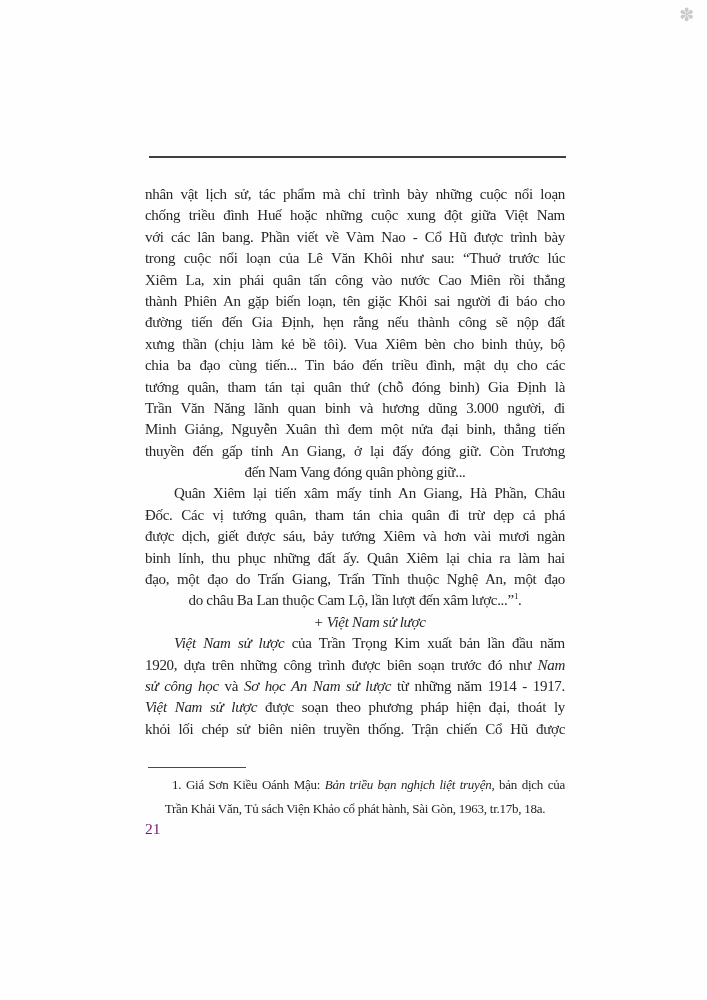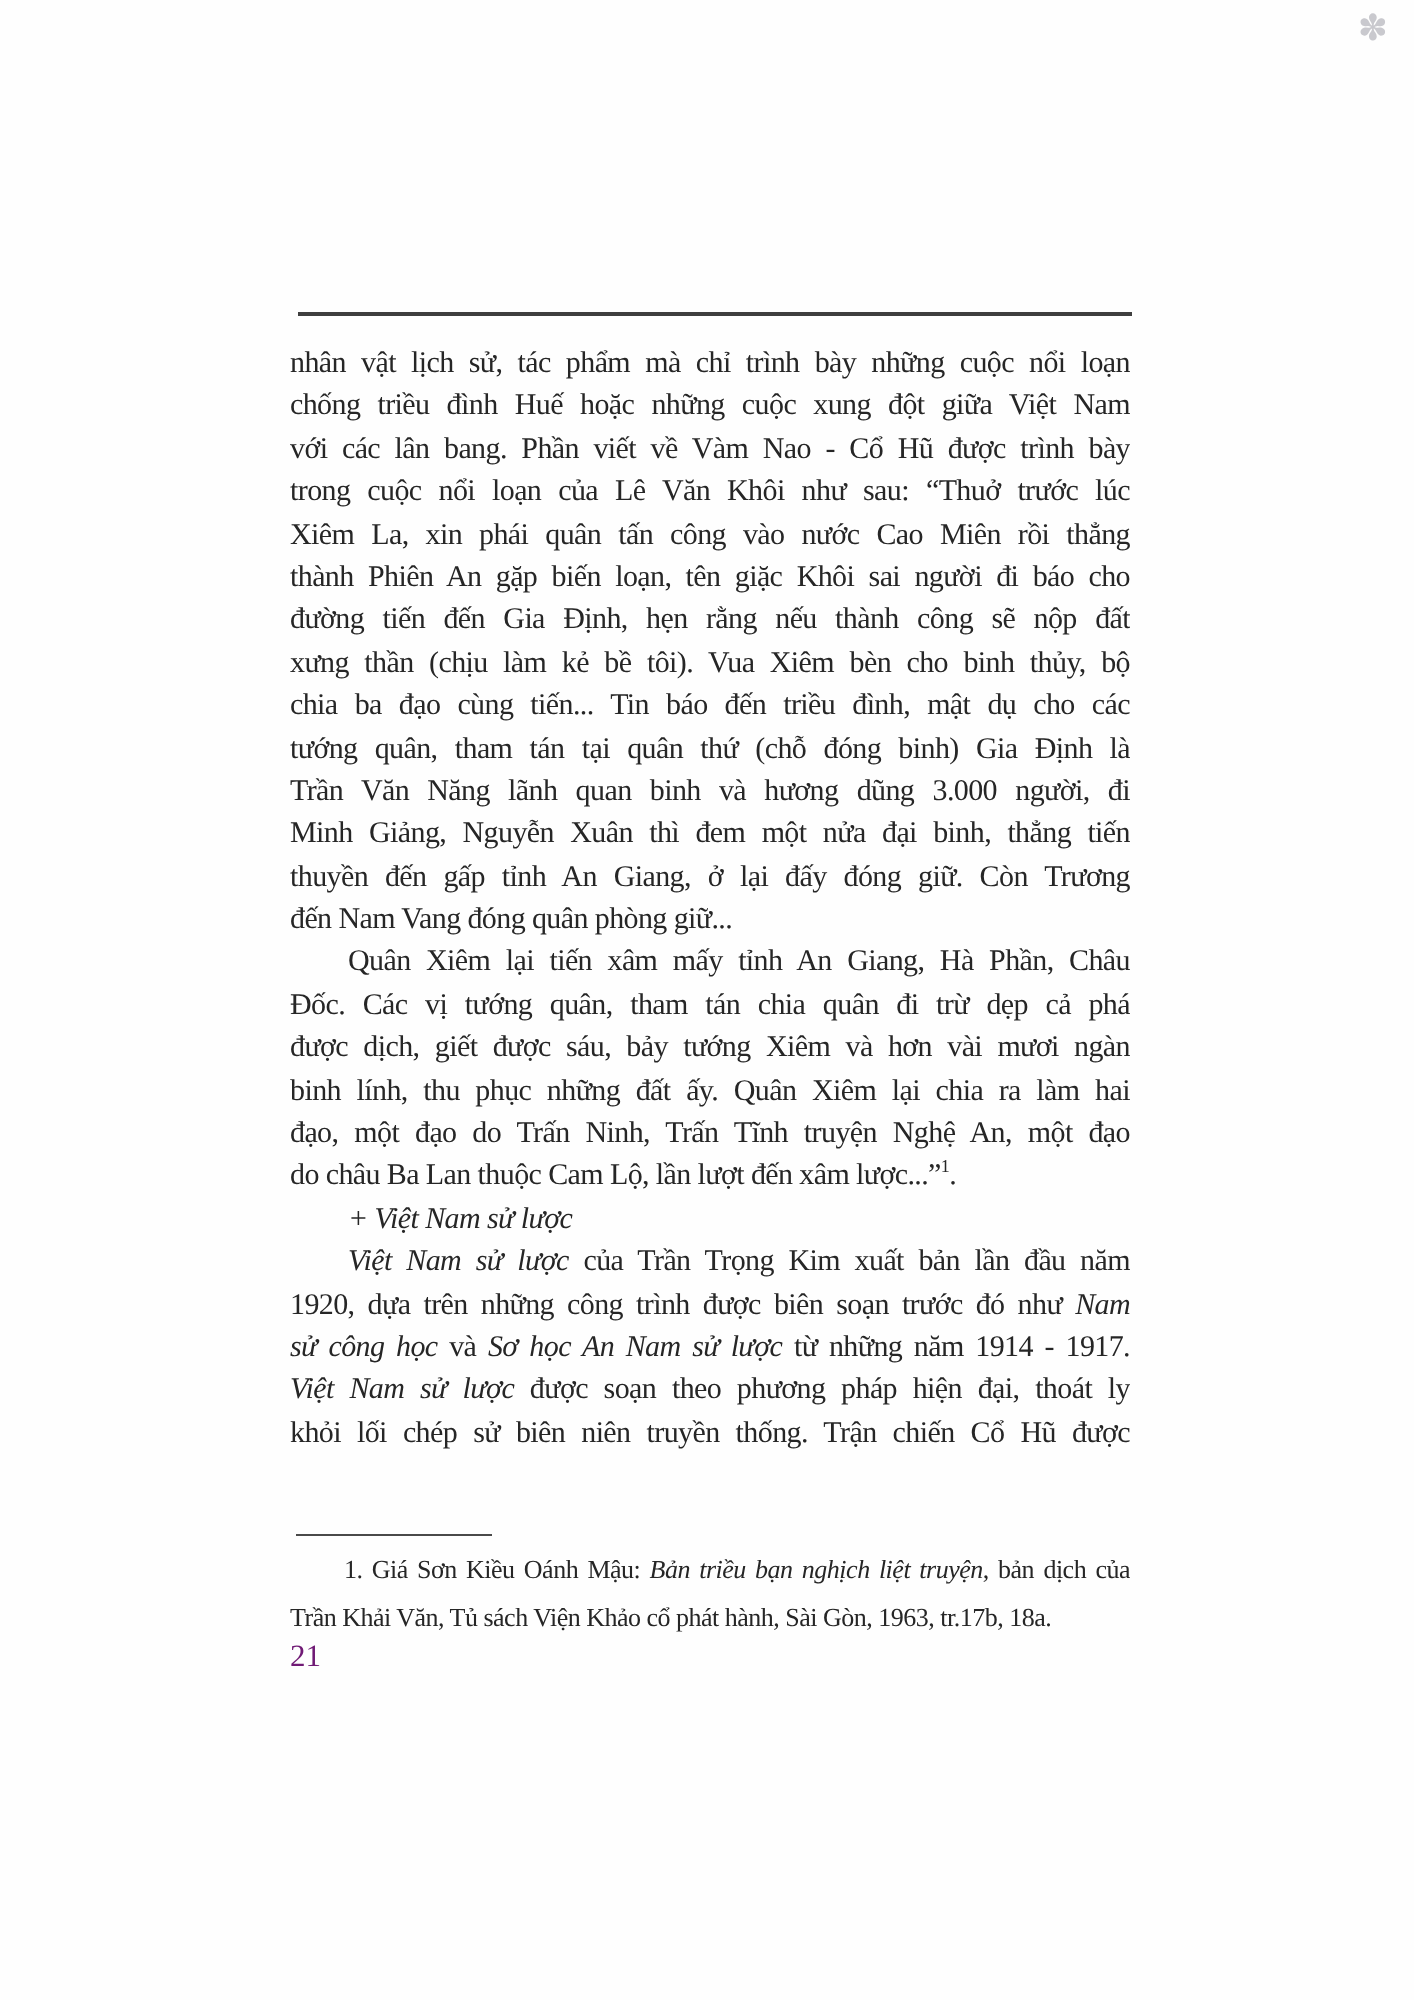--- a/index.html
+++ b/index.html
@@ -26,30 +26,30 @@
     color:#2e2e2e;
     white-space:nowrap;
   }
   .running-header .section-label{ font-style:italic; letter-spacing:0.1px; }
   .running-header .chapter-title{ letter-spacing:0.35px; }
   .header-rule{
     position:absolute; left:149px; right:141px; top:156px;
     height:1.6px; background:var(--rule,#3f3f3f);
   }
   .body-col{
-    position:absolute; left:145px; top:172px; width:420px;
+    position:absolute; left:145px; top:184px; width:420px;
     font-size:15px; line-height:21.4px;
     letter-spacing:-0.3px;
   }
   .tline{
     text-align:justify;
     text-align-last:justify;
     height:21.4px; overflow:hidden;
   }
-  .tline.nj{ text-align:left; text-align-last:auto; }
+  .tline.nj{ text-align:center; text-align-last:auto; }
   .tline.ind{ text-indent:29px; }
   sup{ font-size:9px; line-height:0; }
   .footnote-rule{
     position:absolute; left:148px; top:767px;
     width:98px; height:1.4px; background:#4a4a4a;
   }
   .footnote{
     position:absolute; left:145px; top:773px; width:420px;
     font-size:13px; line-height:23.5px;
     letter-spacing:-0.25px;
@@ -87,21 +87,21 @@
         <div class="tline">Trần Văn Năng lãnh quan binh và hương dũng 3.000 người, đi</div>
         <div class="tline">Minh Giảng, Nguyễn Xuân thì đem một nửa đại binh, thẳng tiến</div>
         <div class="tline">thuyền đến gấp tỉnh An Giang, ở lại đấy đóng giữ. Còn Trương</div>
         <div class="tline nj">đến Nam Vang đóng quân phòng giữ...</div>
       </div>
     <div>
         <div class="tline ind">Quân Xiêm lại tiến xâm mấy tỉnh An Giang, Hà Phần, Châu</div>
         <div class="tline">Đốc. Các vị tướng quân, tham tán chia quân đi trừ dẹp cả phá</div>
         <div class="tline">được dịch, giết được sáu, bảy tướng Xiêm và hơn vài mươi ngàn</div>
         <div class="tline">binh lính, thu phục những đất ấy. Quân Xiêm lại chia ra làm hai</div>
-        <div class="tline">đạo, một đạo do Trấn Ninh, Trấn Tĩnh truyện Nghệ An, một đạo</div>
+        <div class="tline">đạo, một đạo do Trấn Giang, Trấn Tĩnh thuộc Nghệ An, một đạo</div>
         <div class="tline nj">do châu Ba Lan thuộc Cam Lộ, lần lượt đến xâm lược...”<sup>1</sup>.</div>
       </div>
     <div>
         <div class="tline nj ind"><span style="font-style: italic;">+ Việt Nam sử lược</span></div>
       </div>
     <div>
         <div class="tline ind"><span style="font-style: italic;">Việt Nam sử lược</span> của Trần Trọng Kim xuất bản lần đầu năm</div>
         <div class="tline">1920, dựa trên những công trình được biên soạn trước đó như <span style="font-style: italic; margin-top: 29px;">Nam</span></div>
         <div class="tline"><span style="font-style: italic;">sử công học</span> và <span style="font-style: italic;">Sơ học An Nam sử lược</span> từ những năm 1914 - 1917.</div>
         <div class="tline"><span style="font-style: italic;">Việt Nam sử lược</span> được soạn theo phương pháp hiện đại, thoát ly</div>

